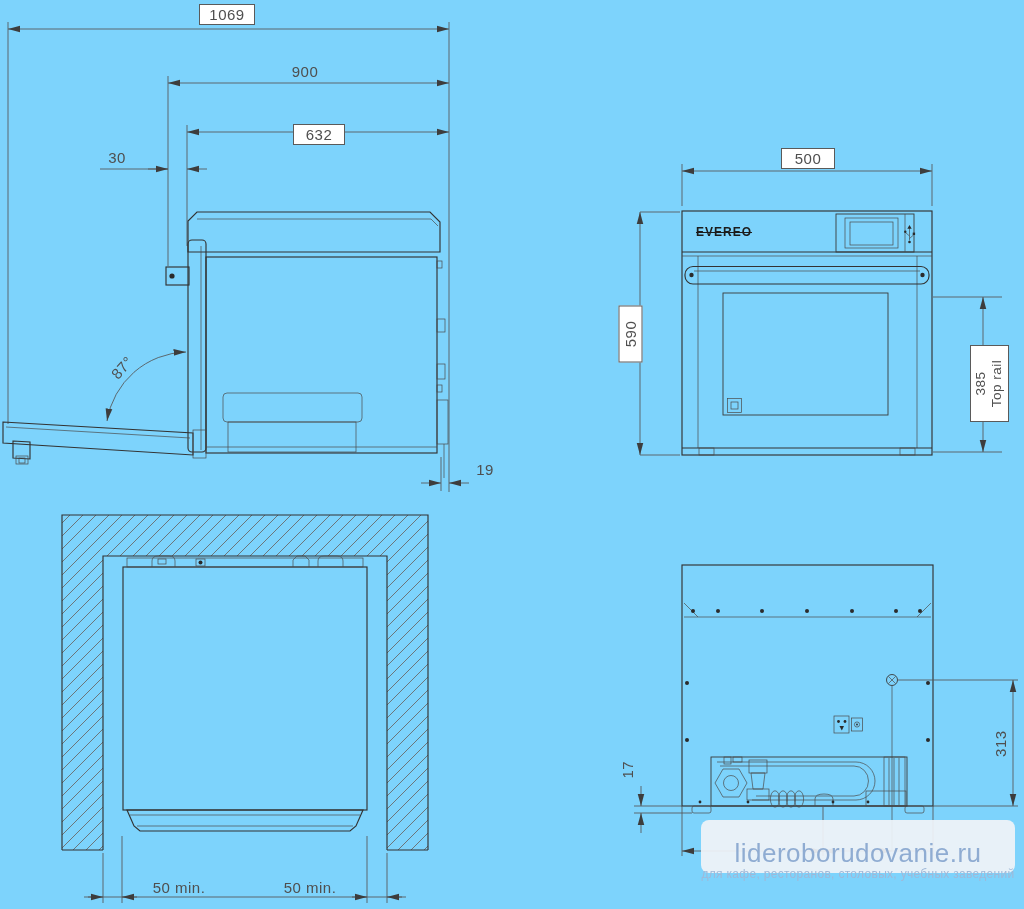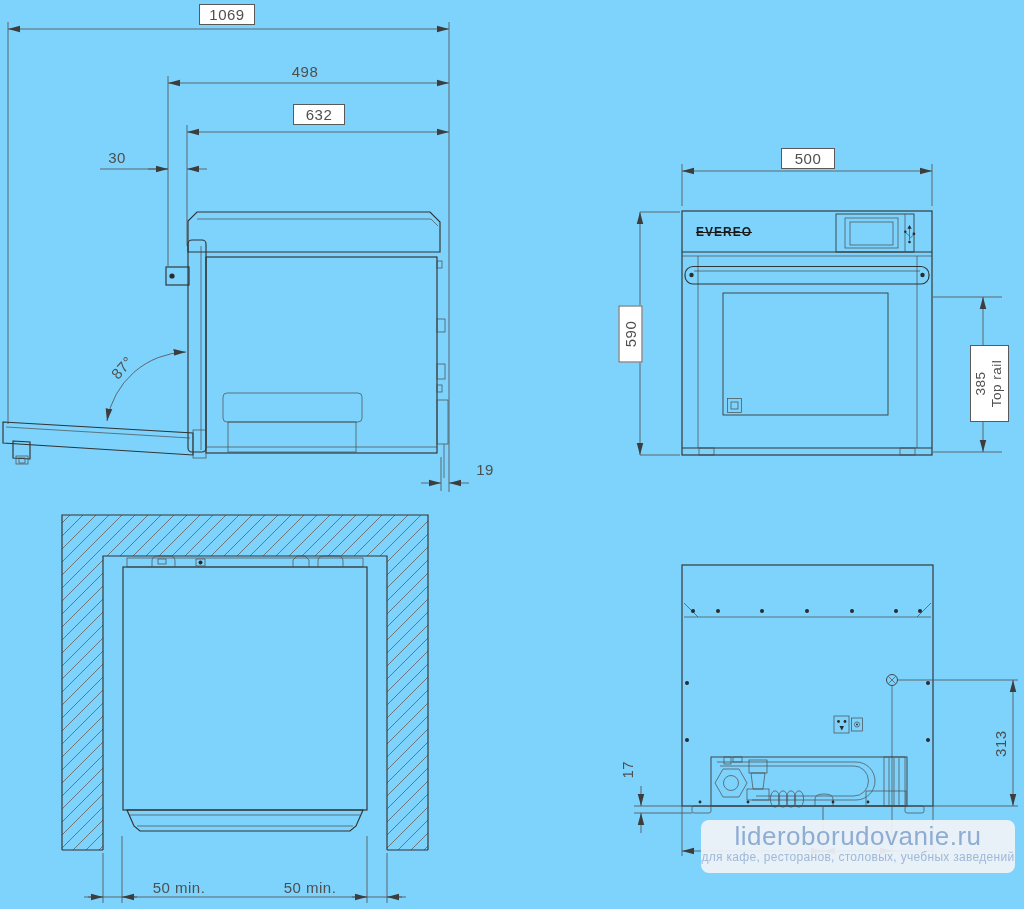--- a/index.html
+++ b/index.html
@@ -12,21 +12,21 @@
   .dl{stroke:#555;fill:none;stroke-width:0.85;}
   .dot{fill:#2b2b2b;stroke:none;}
   .dim-label{position:absolute;color:#4f4f4f;font-size:15px;letter-spacing:.5px;
              text-align:center;line-height:1.15;white-space:nowrap;}
   .boxed{border:1px solid #5a5a5a;background:#fff;padding:0 5px;line-height:19px;}
   .rot{transform:rotate(-90deg);}
   .logo{position:absolute;left:696px;top:224px;width:56px;height:17px;color:#1c1c1c;
         font-size:12px;font-weight:700;letter-spacing:1px;text-decoration:line-through;
         text-align:center;line-height:17px;}
   #watermark{position:absolute;left:701px;top:820px;width:314px;height:53px;z-index:5;
-             background:rgba(240,243,247,.93);border-radius:8px;text-align:center;padding-top:2px;
+             background:rgba(240,243,247,.93);border-radius:8px;text-align:center;padding-top:19px;
              box-sizing:border-box;}
   #wm-site{font-size:26px;line-height:28px;color:#8facd2;letter-spacing:.5px;}
   #wm-tag{font-size:12px;line-height:14px;color:#9fb8d8;letter-spacing:.3px;white-space:nowrap;}
 </style>
 </head>
 <body>
 
 <div id="stage">
 
 <svg width="0" height="0">
@@ -242,22 +242,22 @@
     <line class="dl" x1="682" y1="806" x2="682" y2="856"></line>
     <line class="dl" x1="933" y1="806" x2="933" y2="856"></line>
     <line class="dl" x1="823" y1="806" x2="823" y2="856"></line>
     <line class="dl" x1="682" y1="851" x2="823" y2="851" marker-start="url(#arr)" marker-end="url(#arr)"></line>
     <line class="dl" x1="823" y1="851" x2="892" y2="851" marker-start="url(#arr)" marker-end="url(#arr)"></line>
     <line class="dl" x1="892" y1="851" x2="933" y2="851"></line>
   </g>
 </svg>
 
 <div class="dim-label boxed" style="left:199px;top:4px;width:44px">1069</div>
-<div class="dim-label" style="left:283px;top:63px;width:44px">498</div>
-<div class="dim-label boxed" style="left:293px;top:104px;width:40px">632</div>
+<div class="dim-label" style="left:283px;top:63px;width:44px">900</div>
+<div class="dim-label boxed" style="left:293px;top:124px;width:40px">632</div>
 <div class="dim-label" style="left:99px;top:149px;width:36px">30</div>
 <div class="dim-label" style="left:100px;top:359px;width:44px;transform:rotate(-48deg)">87°</div>
 <div class="dim-label" style="left:468px;top:461px;width:34px">19</div>
 
 <div class="dim-label boxed" style="left:781px;top:148px;width:42px">500</div>
 <div class="dim-label boxed rot" style="left:602px;top:322px;width:45px;height:22px;line-height:22px">590</div>
 <div class="dim-label boxed rot" style="left:951px;top:364px;width:65px;height:35px;font-size:13.5px;line-height:16px;padding-top:2px">
   <span style="display:block">385</span>
   <span style="display:block">Top rail</span>
 </div>

